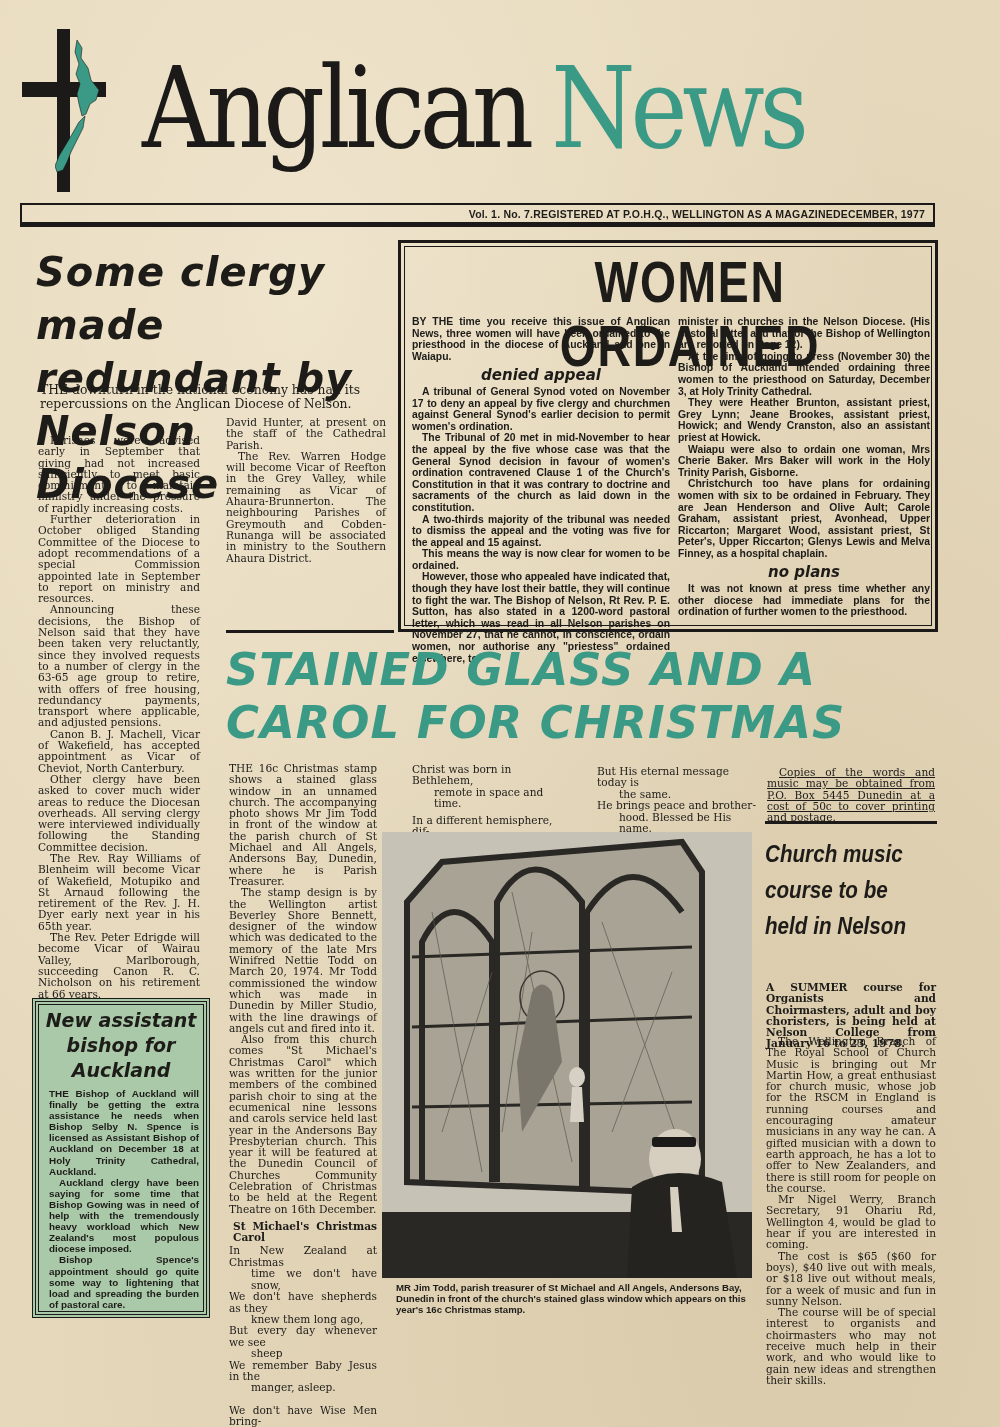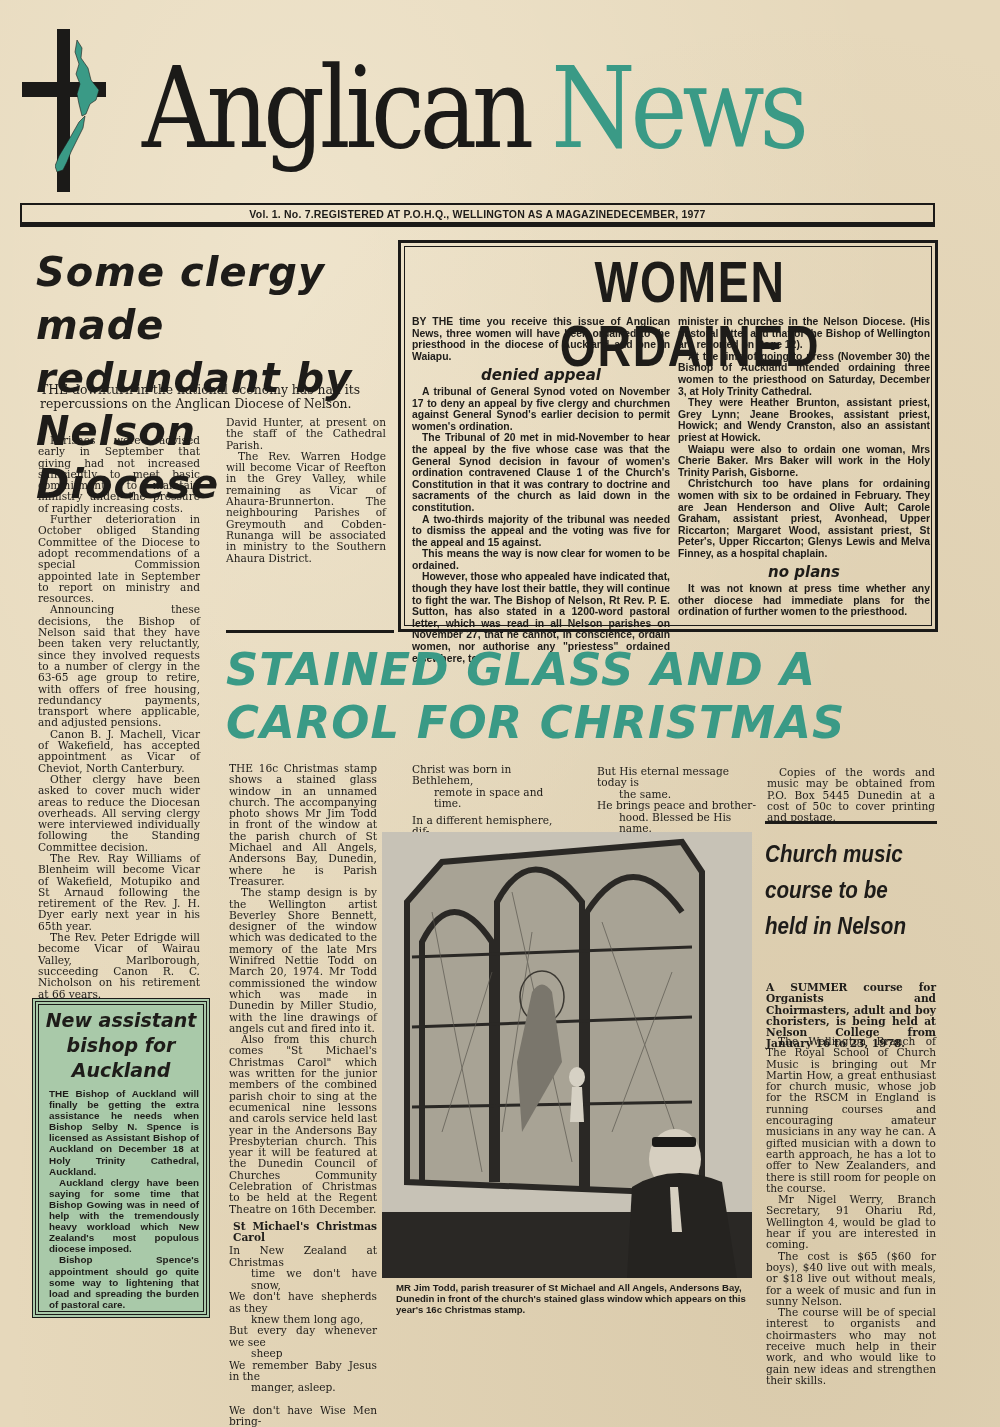--- a/index.html
+++ b/index.html
@@ -10,21 +10,21 @@
      radial-gradient(ellipse at 80% 90%, rgba(160,140,100,0.18), rgba(0,0,0,0) 70%),#e6d8bb;}
   
   .logo-cross-v{position:absolute;left:57px;top:29px;width:13px;height:163px;background:#1b1a18;}
   .logo-cross-h{position:absolute;left:22px;top:82px;width:84px;height:15px;background:#1b1a18;}
   .logo-nz{position:absolute;left:55px;top:38px;width:50px;height:140px;}
   .mast-title{position:absolute;left:142px;top:52px;font-family:"DejaVu Serif",serif;font-size:112px;
       line-height:1;letter-spacing:-6px;font-weight:400;transform:scaleX(0.86);transform-origin:left top;white-space:nowrap;}
   .mast-title .a1{color:#1b1a18;}
   .mast-title .a2{color:#3a9a86;margin-left:26px;}
   .bar{position:absolute;left:20px;top:203px;width:915px;height:24px;border:2px solid #1b1a18;border-bottom:5px solid #1b1a18;
-     box-sizing:border-box;display:flex;justify-content:center;align-items:center;padding:0 8px;
+     box-sizing:border-box;display:flex;justify-content:flex-end;align-items:center;padding:0 8px;
      font-family:"Liberation Sans",sans-serif;font-weight:700;font-size:10.5px;letter-spacing:0.2px;}
   
   .h-clergy{position:absolute;left:36px;top:246px;width:350px;font-family:"DejaVu Sans",sans-serif;font-weight:700;
      font-style:italic;font-size:40px;line-height:53px;letter-spacing:1px;}
   .deck{position:absolute;left:40px;top:383px;width:355px;font-size:12.4px;line-height:14px;}
   .body{font-size:10.6px;line-height:11.3px;text-align:justify;}
   .body p{margin:0;text-indent:12px;}
   .sans-body{font-family:"Liberation Sans",sans-serif;font-weight:700;font-size:10.4px;line-height:11.6px;text-align:justify;}
   .sans-body p{margin:0;text-indent:10px;}
   .col{position:absolute;}
@@ -150,21 +150,21 @@
     <div class="in">race,</div>
   </div>
   <div class="col poem" style="left:597px;top:766px;width:160px;">
     <div class="ln">But His eternal message today is</div>
     <div class="in">the same.</div>
     <div class="ln">He brings peace and brother-</div>
     <div class="in">hood. Blessed be His name.</div>
     <div class="ln">Emmanuel! God with us.</div>
     <div class="ln">Emmanuel! God with us.</div>
   </div>
-  <div class="col body" style="left:767px;top:767px;width:168px;">
+  <div class="col body" style="left:767px;top:767px;width:168px;text-decoration:underline;">
     <p>Copies of the words and music may be obtained from P.O. Box 5445 Dunedin at a cost of 50c to cover printing and postage.</p>
   </div>
   <div class="rule" style="left:765px;top:821px;width:172px;"></div>
 
   <div class="photo">
     <svg width="370" height="446" viewBox="0 0 370 446">
       <rect width="370" height="446" fill="#c7c2b6"></rect>
       <rect x="0" y="380" width="370" height="66" fill="#2a2825"></rect>
       <path d="M25 70 L60 30 L300 10 L320 40 L320 362 L25 350 Z" fill="#a8a395" stroke="#2a2825" stroke-width="6"></path>
       <path d="M40 350 L40 110 Q70 50 110 110 L110 350" fill="none" stroke="#2a2825" stroke-width="6"></path>

